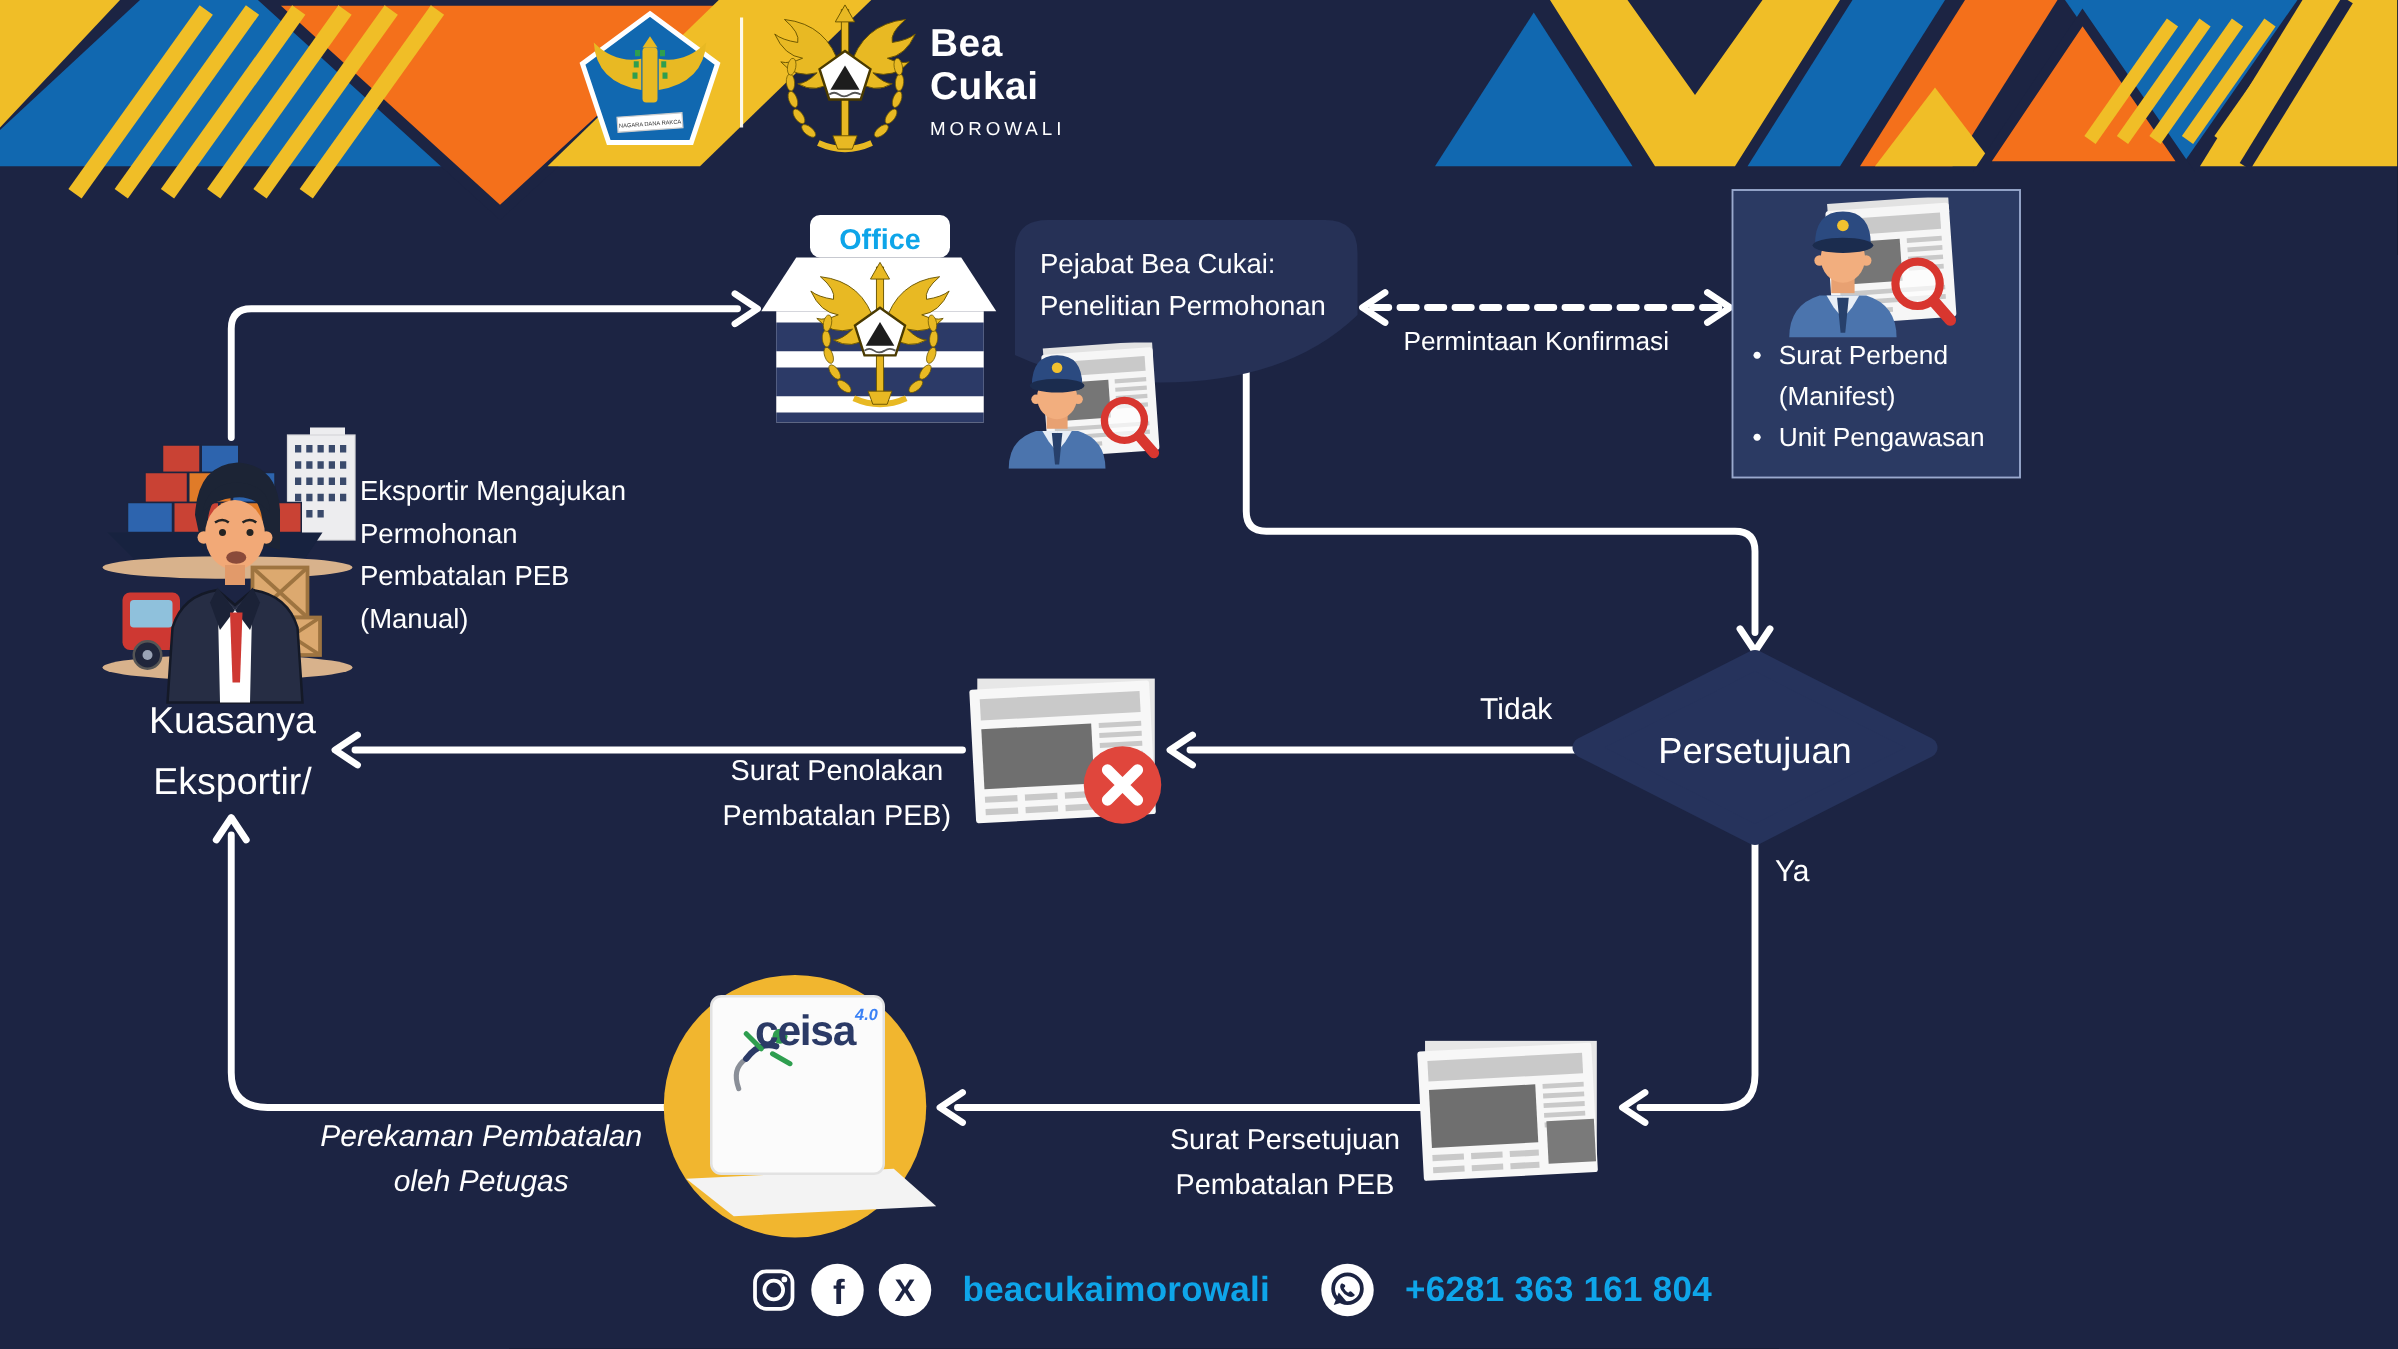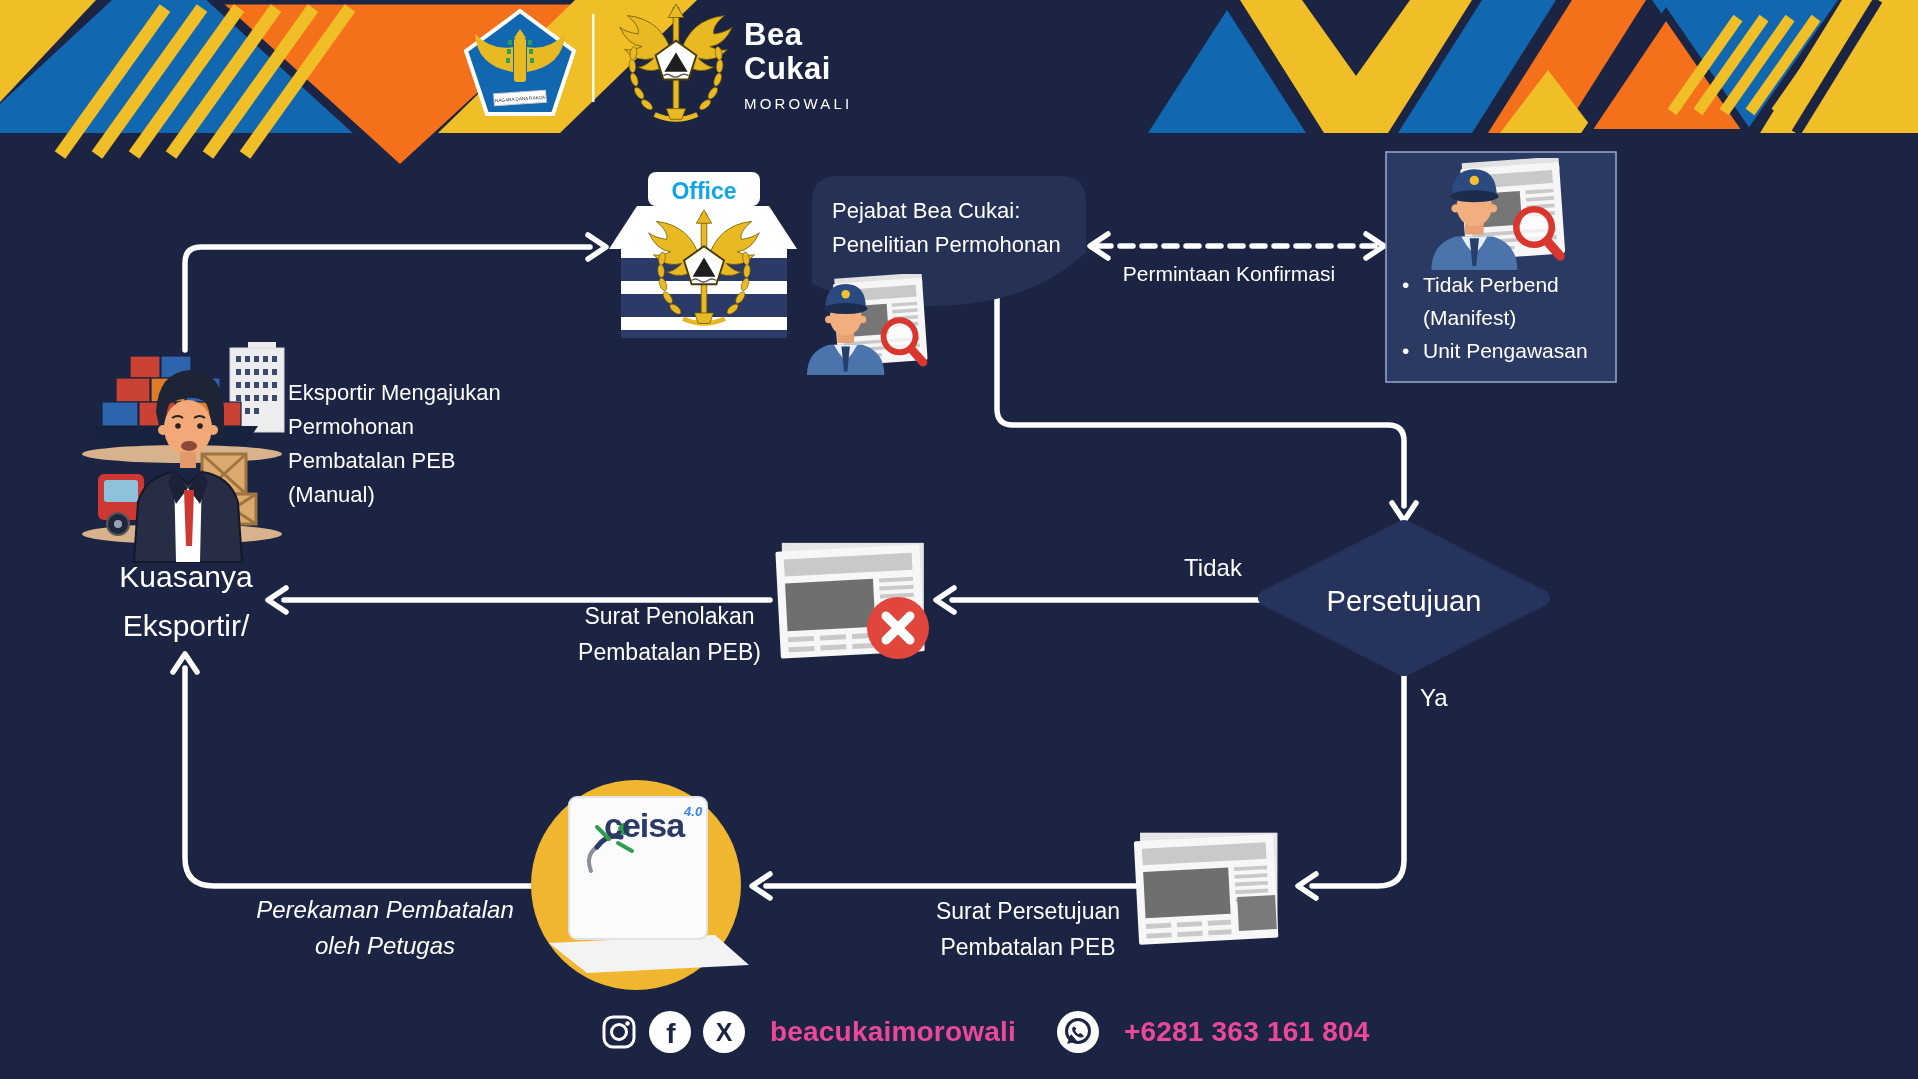--- a/index.html
+++ b/index.html
@@ -15,21 +15,21 @@
   .big-label{font-size:30px;line-height:49px;}
   .flow-label{font-size:22px;line-height:33px;}
   .branch{font-size:24px;}
   .office-sign{font-size:23px;font-weight:800;color:#0ea5e9;}
   .unit-list{font-size:21px;line-height:33px;color:#fff;}
   .bullet{display:flex;}
   .bullet::before{content:"\2022";width:21px;flex:0 0 21px;}
   .bullet-cont{padding-left:21px;}
   .footer{position:absolute;left:600px;top:1008px;height:48px;z-index:3;
           display:flex;align-items:center;gap:10px;}
-  .footer .txt{color:#ec4899;font-size:28px;font-weight:700;letter-spacing:.2px;}
+  .footer .txt{color:#0ea5e9;font-size:28px;font-weight:700;letter-spacing:.2px;}
   .sp14{width:4px;} .sp30{width:20px;}
   .ceisa-wrap{position:absolute;z-index:3;display:flex;align-items:flex-start;}
   .ceisa-name{font-size:34px;font-weight:700;color:#2B3A66;letter-spacing:-1px;line-height:34px;}
   .ceisa-ver{font-size:13px;font-weight:700;color:#3b82f6;font-style:italic;margin-top:-4px;}
 </style>
 </head>
 <body>
 
 <div class="stage">
 
@@ -316,21 +316,21 @@
 
 <div class="lbl office-sign center" style="left:648px;top:178px;width:112px;">Office</div>
 
 <div class="lbl flow-label" style="left:832px;top:194px;">Pejabat Bea Cukai:</div>
 <div class="lbl flow-label" style="left:832px;top:228px;">Penelitian Permohonan</div>
 
 <div class="lbl flow-label center" style="left:1107px;top:257px;width:244px;font-size:21px;">Permintaan Konfirmasi</div>
 
 <div class="lbl unit-list" style="left:1402px;top:268px;width:210px;">
   <div class="bullet">
-        <span>Tidak Perbend</span>
+        <span>Surat Perbend</span>
       </div>
   <div class="bullet-cont">(Manifest)</div>
   <div class="bullet">
         <span>Unit Pengawasan</span>
       </div>
 </div>
 
 <div class="lbl note" style="left:288px;top:376px;">
   <div>Eksportir Mengajukan</div>
   <div>Permohonan</div>

